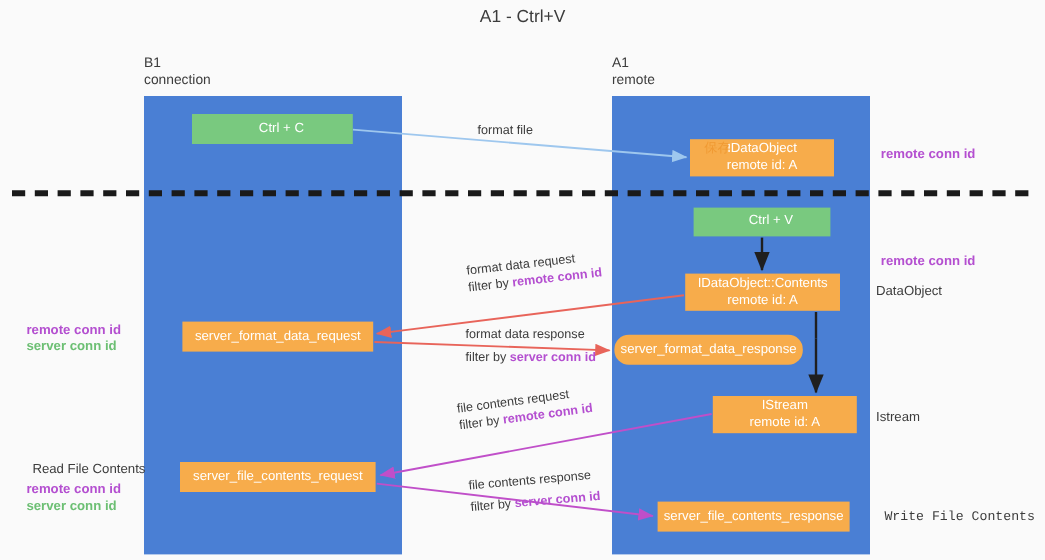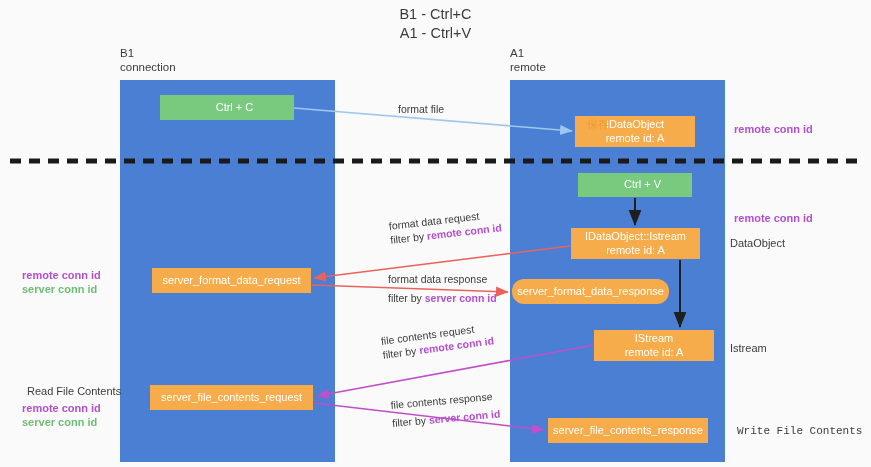--- a/index.html
+++ b/index.html
@@ -81,21 +81,20 @@
   .e-fcres{left:390px;top:398px;transform:rotate(-5deg);transform-origin:left top;}
 
   svg.lines{position:absolute;left:0;top:0;width:871px;height:467px;overflow:visible;pointer-events:none;}
 </style>
 </head>
 <body>
 
 <div id="stage">
 
   <div class="title">
-    <div>B1 - Ctrl+C</div>
     <div>A1 - Ctrl+V</div>
   </div>
 
   <div class="lane-head b1">
     <div>B1</div>
     <div>connection</div>
   </div>
   <div class="lane-head a1">
     <div>A1</div>
     <div>remote</div>
@@ -149,21 +148,21 @@
       <span>IDataObject</span>
     </span>
     <span>remote id: A</span>
   </div>
 
   <div class="node green n-ctrlv">
     <span>Ctrl + V</span>
   </div>
 
   <div class="node orange n-getdata">
-    <span>IDataObject::Istream</span>
+    <span>IDataObject::Contents</span>
     <span>remote id: A</span>
   </div>
 
   <div class="node orange n-sfdreq">
     <span>server_format_data_request</span>
   </div>
 
   <div class="node orange n-sfdres">
     <span>server_format_data_response</span>
   </div>

